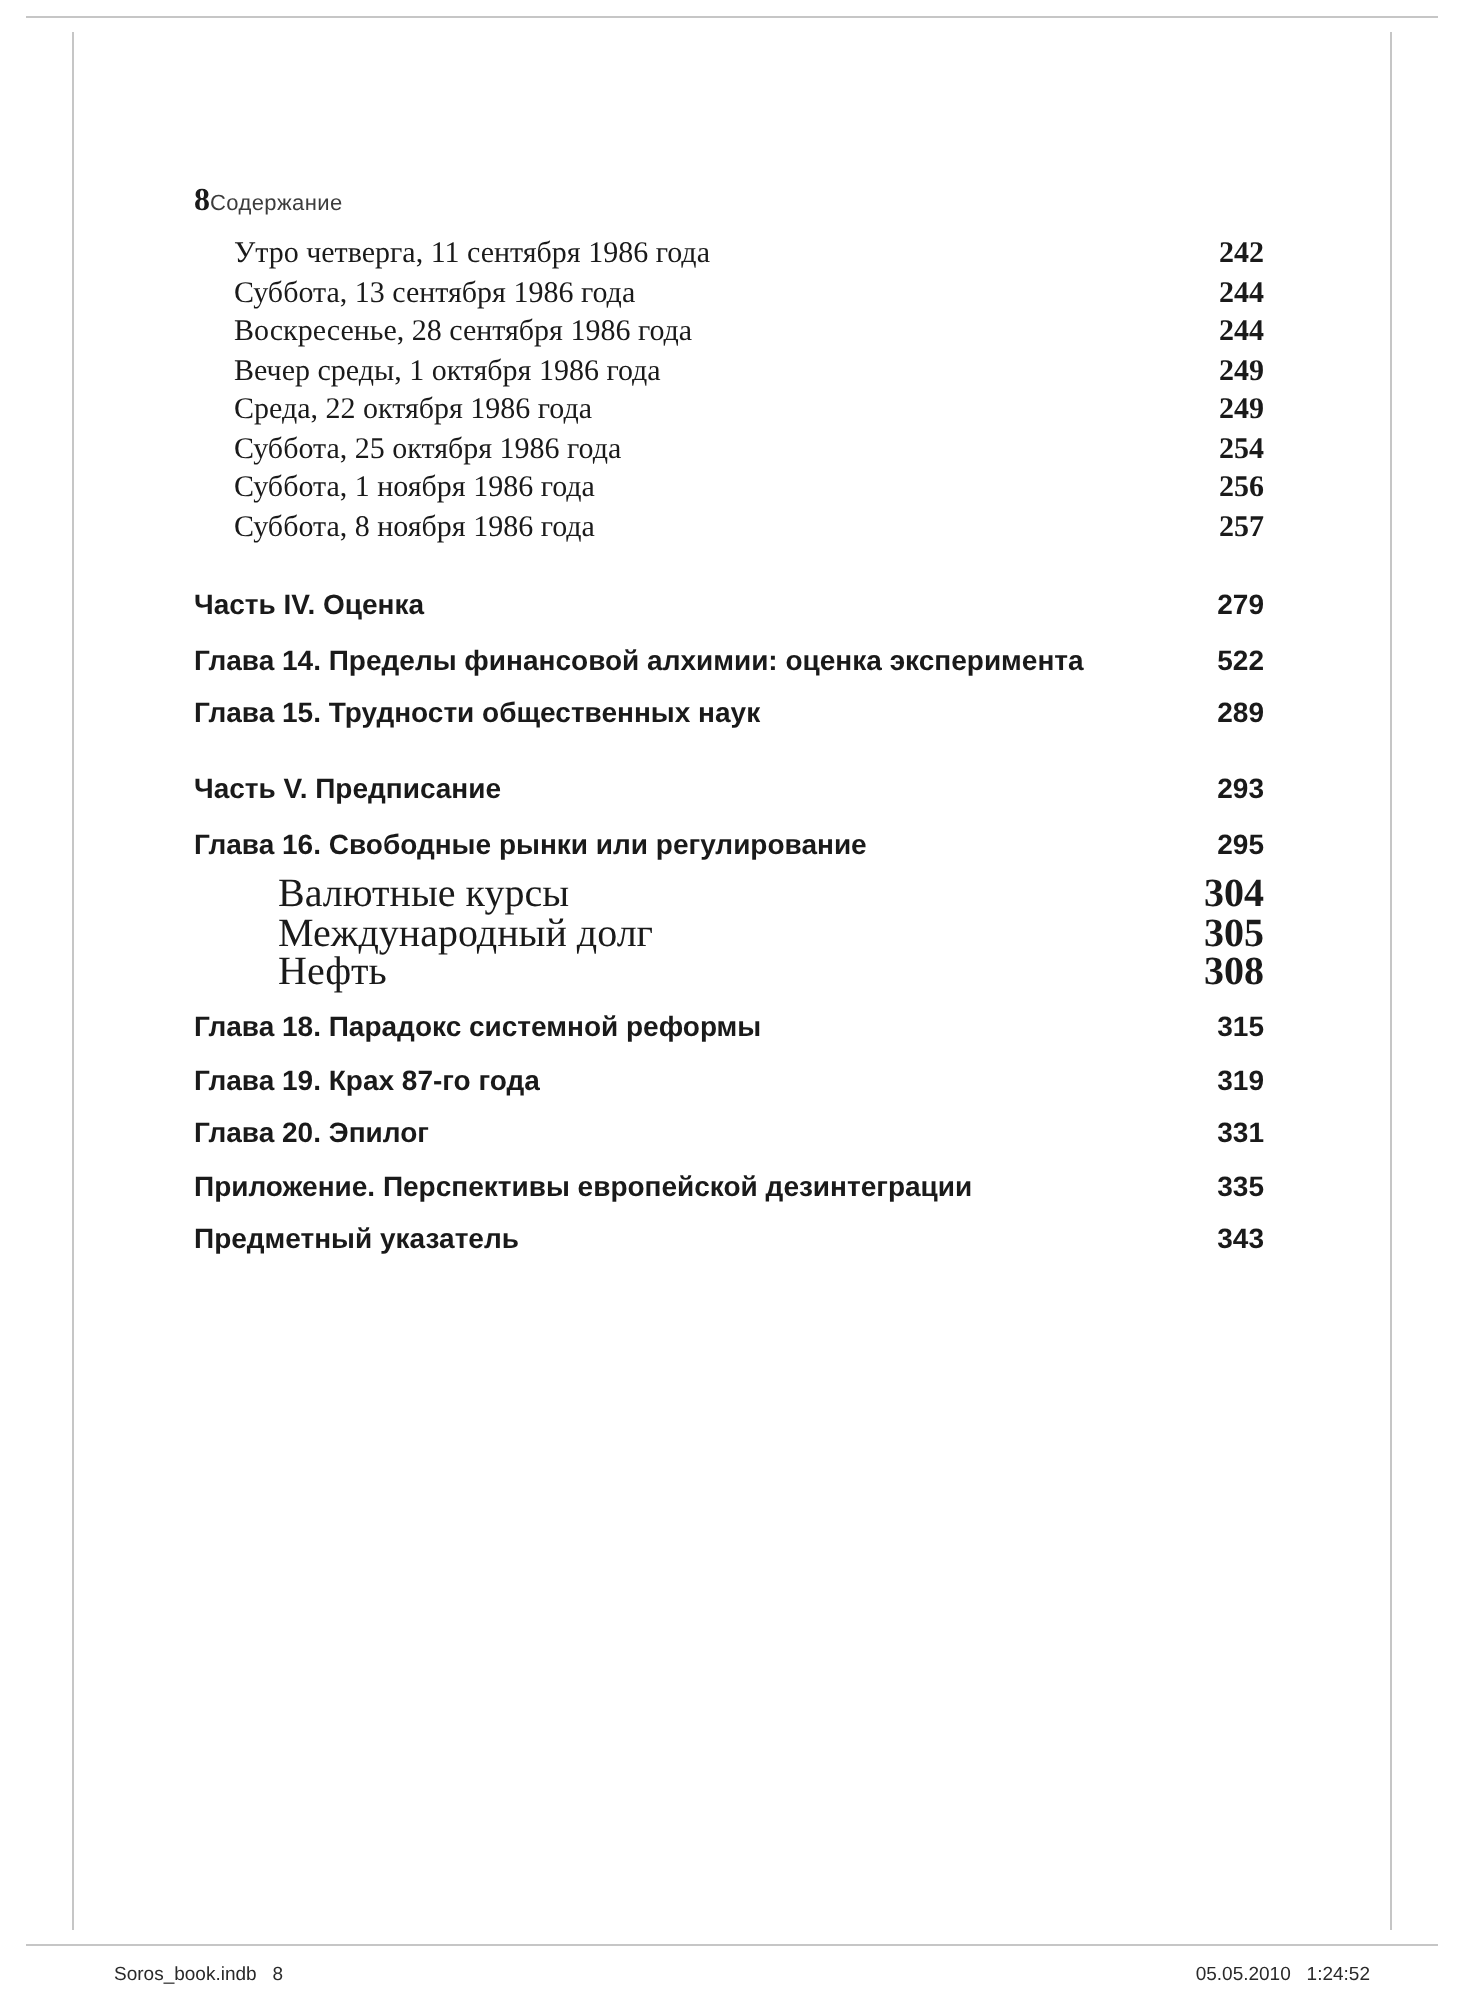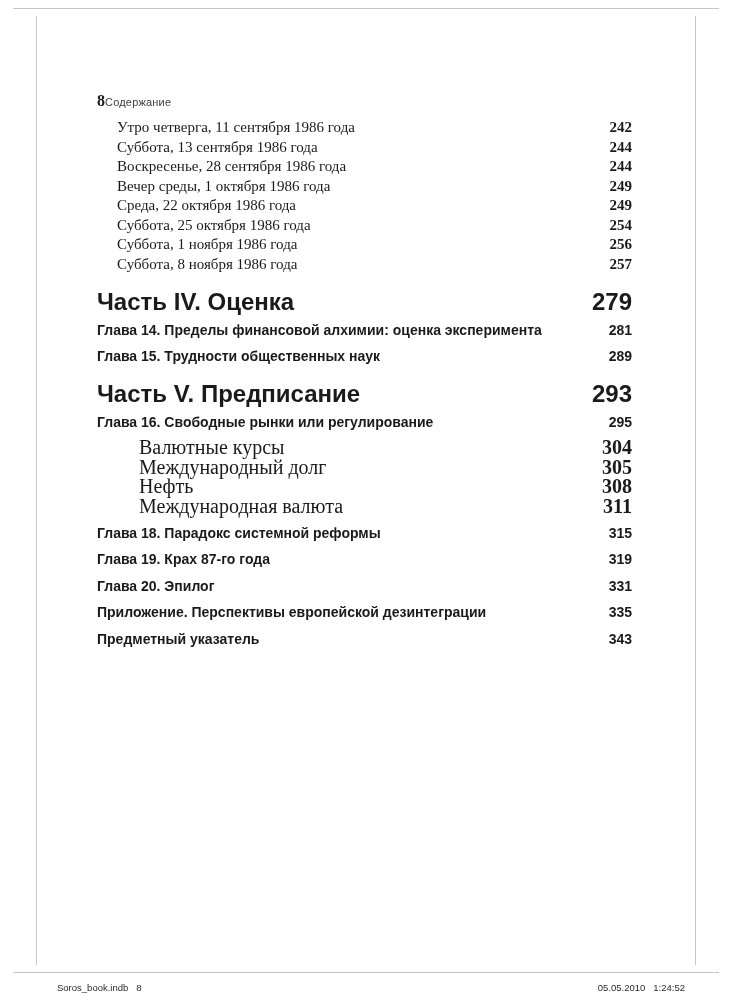--- a/index.html
+++ b/index.html
@@ -85,21 +85,21 @@
     font-family: "Liberation Sans", sans-serif;
     font-weight: 700;
     font-size: 14px;
     line-height: 20px;
     margin: 6.5px 0;
   }
 
   .row.part {
     font-family: "Liberation Sans", sans-serif;
     font-weight: 700;
-    font-size: 24px;
+    font-size: 14px;
     line-height: 22px;
     margin: 17px 0 6px 0;
   }
 
   
   .footer {
     position: absolute;
     left: 57px;
     right: 47px;
     bottom: 8px;
@@ -158,21 +158,21 @@
       <div class="row date">
         <span class="label">Суббота, 8 ноября 1986 года</span>
         <span class="pg">257</span>
       </div>
       <div class="row part">
         <span class="label">Часть IV. Оценка</span>
         <span class="pg">279</span>
       </div>
       <div class="row chapter">
         <span class="label">Глава 14. Пределы финансовой алхимии: оценка эксперимента</span>
-        <span class="pg">281</span>
+        <span class="pg">522</span>
       </div>
       <div class="row chapter">
         <span class="label">Глава 15. Трудности общественных наук</span>
         <span class="pg">289</span>
       </div>
       <div class="row part">
         <span class="label">Часть V. Предписание</span>
         <span class="pg">293</span>
       </div>
       <div class="row chapter">
@@ -183,24 +183,20 @@
         <span class="label">Валютные курсы</span>
         <span class="pg">304</span>
       </div>
       <div class="row sub">
         <span class="label">Международный долг</span>
         <span class="pg">305</span>
       </div>
       <div class="row sub">
         <span class="label">Нефть</span>
         <span class="pg">308</span>
-      </div>
-      <div class="row sub">
-        <span class="label">Международная валюта</span>
-        <span class="pg">311</span>
       </div>
       <div class="row chapter">
         <span class="label">Глава 18. Парадокс системной реформы</span>
         <span class="pg">315</span>
       </div>
       <div class="row chapter">
         <span class="label">Глава 19. Крах 87-го года</span>
         <span class="pg">319</span>
       </div>
       <div class="row chapter">

